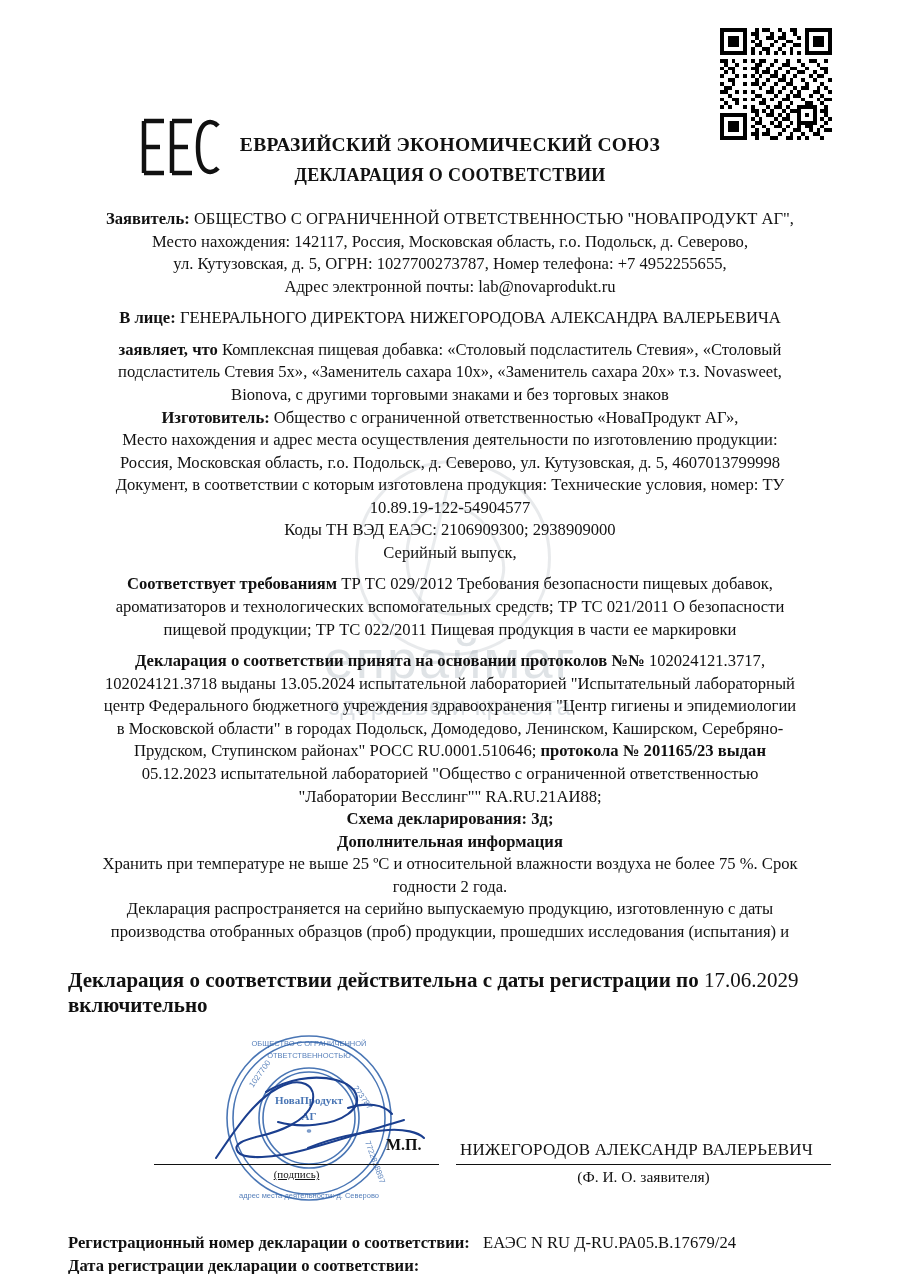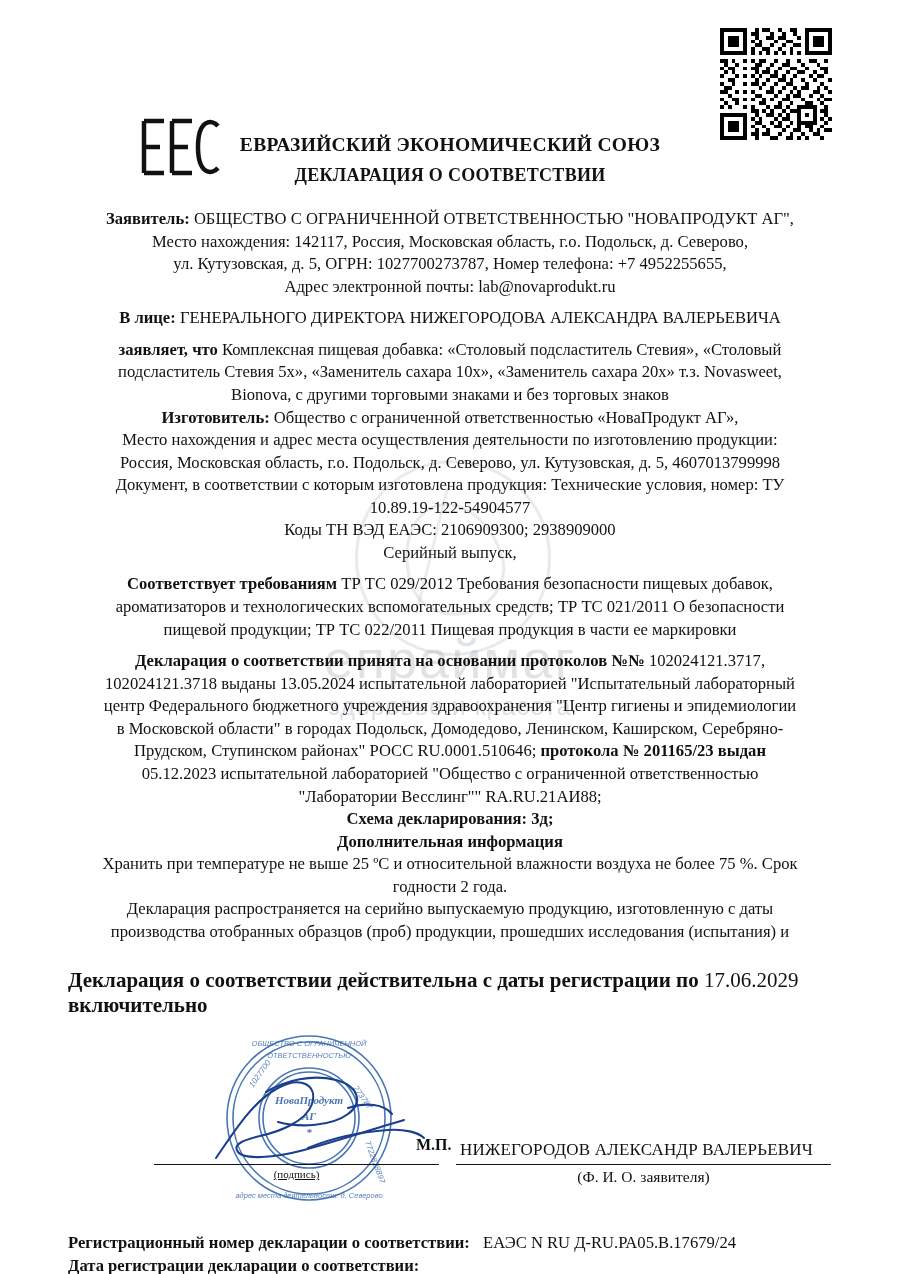--- a/index.html
+++ b/index.html
@@ -151,37 +151,35 @@
     position: relative;
     height: 190px;
     margin-top: 10px;
   }
   .stamp {
     position: absolute;
     left: 155px;
     top: 4px;
     width: 172px;
     height: 172px;
-    font-style: italic;
   }
   .sig-scribble {
     position: absolute;
     left: 140px;
     top: 34px;
     width: 250px;
     height: 130px;
   }
   .mp {
     position: absolute;
     left: 318px;
     top: 108px;
     font-weight: bold;
     font-size: 16px;
     z-index: 4;
-    margin-left: 30px;
   }
   .sig-line-left {
     position: absolute;
     left: 86px;
     top: 136px;
     width: 285px;
     border-bottom: 1.6px solid #111;
   }
   .sig-caption-left {
     position: absolute;

